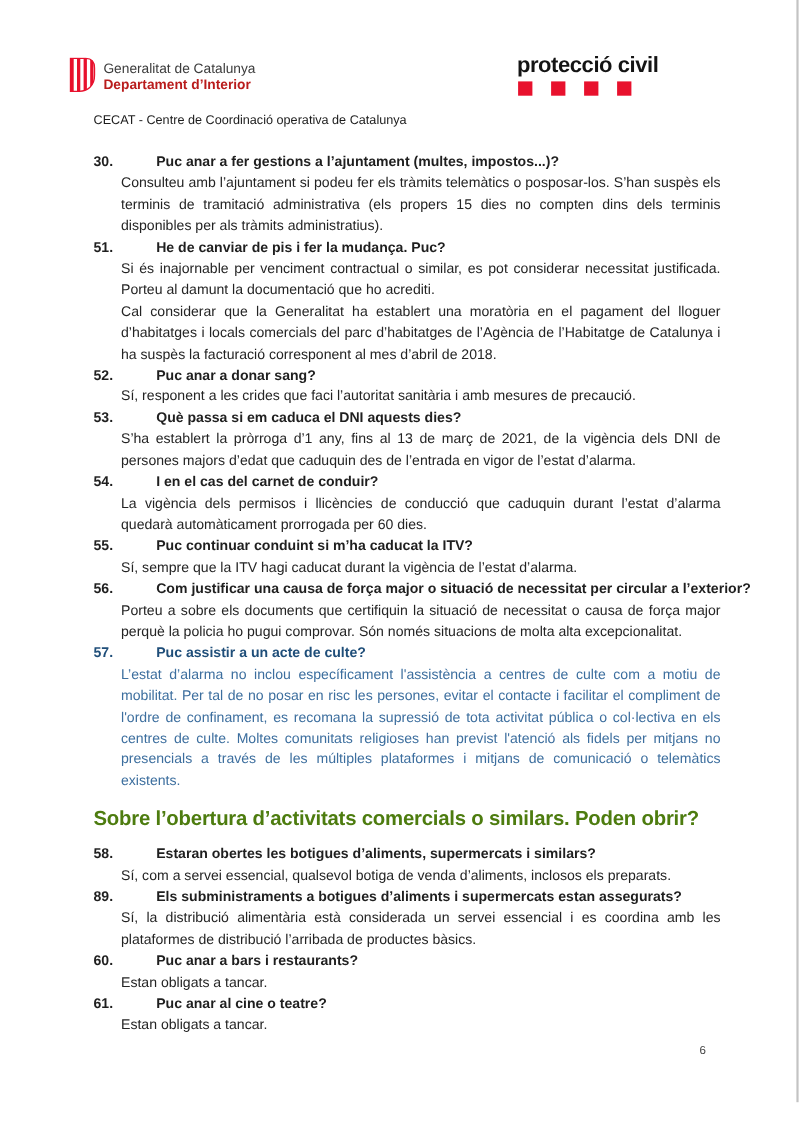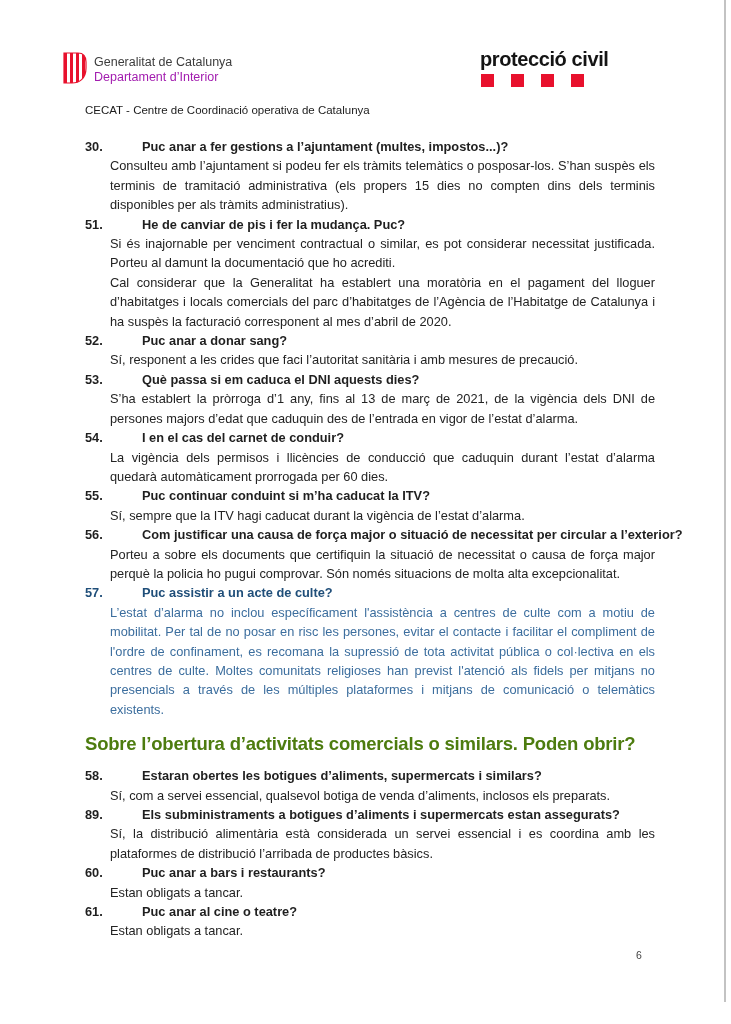--- a/index.html
+++ b/index.html
@@ -10,22 +10,22 @@
     color:var(--ink,#262626);
     -webkit-font-smoothing:antialiased;
   }
   .right-edge{
     position:absolute;top:0;left:724px;width:2px;height:1002px;
     background:var(--edge,#c3c3c3);
   }
   
   .logo-block{position:absolute;left:63px;top:52px;display:flex;align-items:flex-end;gap:7px;}
   .logo-text{line-height:14.5px;font-size:12.5px;color:#3c3c3c;padding-top:1px;}
-  .logo-text .dept{font-weight:normal;color:#a21caf;}
-  .brand{position:absolute;left:480px;top:48px;width:150px;}
+  .logo-text .dept{font-weight:bold;color:#b91c1c;}
+  .brand{position:absolute;left:470px;top:48px;width:150px;}
   .brand-title{font-size:20px;font-weight:bold;color:#141414;letter-spacing:-0.4px;line-height:22px;}
   .brand-squares{display:flex;gap:17px;margin-top:4px;margin-left:1px;}
   .sq{width:13px;height:13px;background:var(--red,#e8112d);display:inline-block;}
   .cecat{position:absolute;left:85px;top:104px;font-size:11.5px;font-weight:normal;color:#1b1b1b;}
   
   main{position:absolute;left:85px;top:137px;width:570px;font-size:12.8px;line-height:19.4px;}
   .qa{margin:0;}
   .q{display:flex;font-weight:bold;color:#1f1f1f;}
   .num{flex:0 0 25px;}
   .qt{flex:1;white-space:nowrap;padding-left:32px;}
@@ -87,21 +87,21 @@
           <span class="qt">Puc anar a fer gestions a l’ajuntament (multes, impostos...)?</span>
         </div>
         <p class="a">Consulteu amb l’ajuntament si podeu fer els tràmits telemàtics o posposar-los. S’han suspès els terminis de tramitació administrativa (els propers 15 dies no compten dins dels terminis disponibles per als tràmits administratius).</p>
       </div>
       <div class="qa">
         <div class="q">
           <span class="num">51.</span>
           <span class="qt">He de canviar de pis i fer la mudança. Puc?</span>
         </div>
         <p class="a">Si és inajornable per venciment contractual o similar, es pot considerar necessitat justificada. Porteu al damunt la documentació que ho acrediti.</p>
-        <p class="a">Cal considerar que la Generalitat ha establert una moratòria en el pagament del lloguer d’habitatges i locals comercials del parc d’habitatges de l’Agència de l’Habitatge de Catalunya i ha suspès la facturació corresponent al mes d’abril de 2020.</p>
+        <p class="a">Cal considerar que la Generalitat ha establert una moratòria en el pagament del lloguer d’habitatges i locals comercials del parc d’habitatges de l’Agència de l’Habitatge de Catalunya i ha suspès la facturació corresponent al mes d’abril de 2018.</p>
       </div>
       <div class="qa">
         <div class="q">
           <span class="num">52.</span>
           <span class="qt">Puc anar a donar sang?</span>
         </div>
         <p class="a">Sí, responent a les crides que faci l’autoritat sanitària i amb mesures de precaució.</p>
       </div>
       <div class="qa">
         <div class="q">

